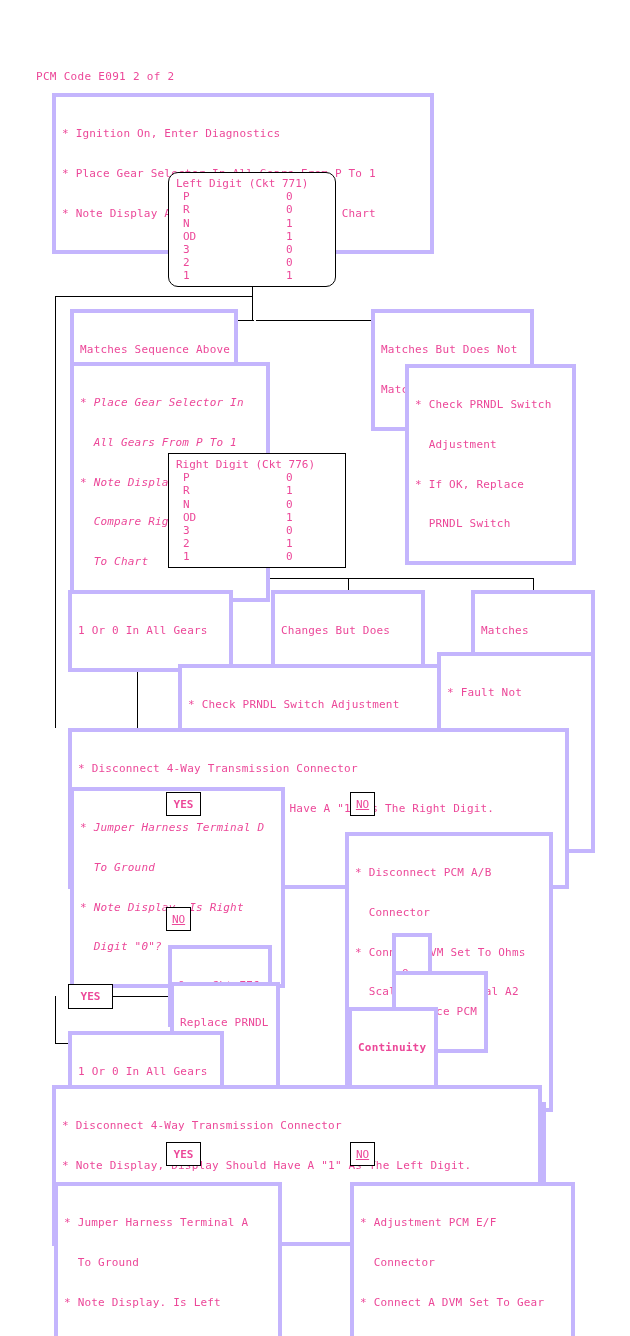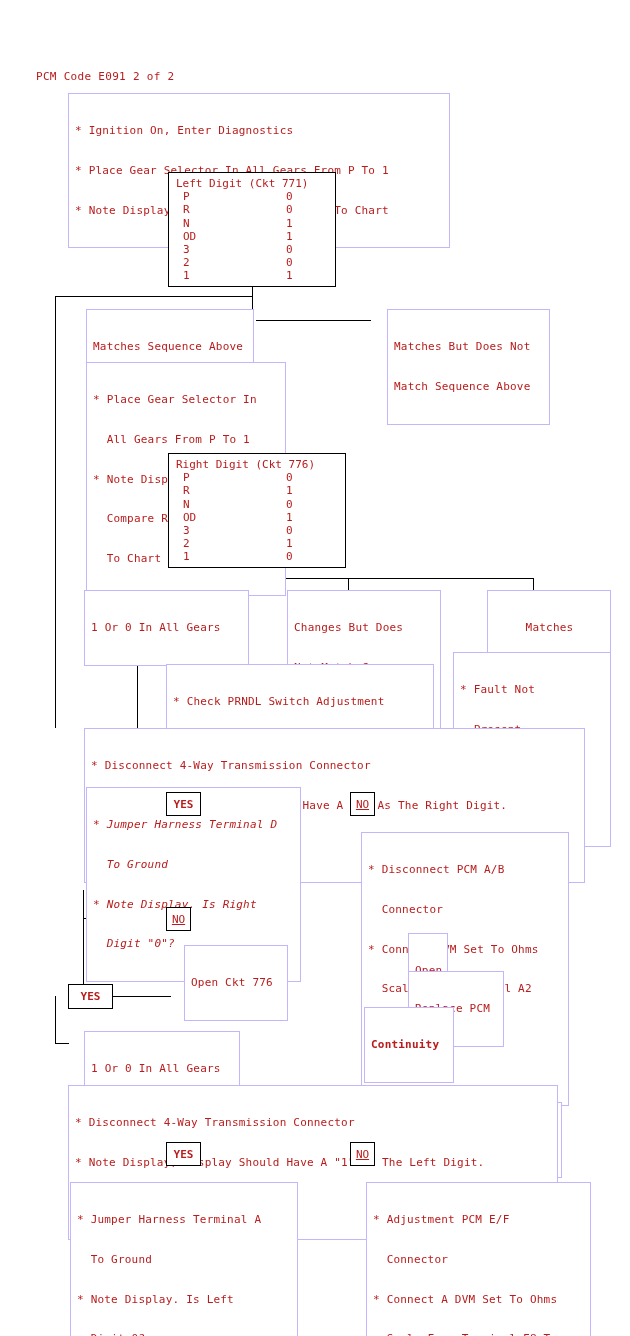--- a/index.html
+++ b/index.html
@@ -8,40 +8,39 @@
     padding: 0;
     background: #ffffff;
   }
   #page {
     position: relative;
     width: 630px;
     height: 1336px;
     background: #ffffff;
     overflow: hidden;
     font-family: "DejaVu Sans Mono", "Liberation Mono", monospace;
-    color: #b91c1c;
+    color: #ec4899;
   }
   .title {
     position: absolute;
     font-size: 11px;
     line-height: 13px;
     white-space: pre;
     letter-spacing: 0.3px;
   }
   .box {
     position: absolute;
     box-sizing: border-box;
-    border: 1px solid #c4b5fd;
+    border: 4px solid #c4b5fd;
     background: #ffffff;
     font-size: 11px;
     line-height: 13.2px;
     white-space: pre;
     letter-spacing: 0.2px;
     z-index: 3;
-    margin-left: 16px;
   }
   .box .txt {
     display: block;
     white-space: pre;
   }
   .pad {
     padding: 4px 5px 4px 6px;
   }
   .tag {
     position: absolute;
@@ -154,21 +153,21 @@
   <div class="ln v" style="left:362px; top:1166px; height:16px;"></div>
 
   <div class="ln v" style="left:83px; top:1248px; height:30px;"></div>
 
   <div class="box pad" style="left:52px; top:93px; width:382px;">
     <span class="txt">* Ignition On, Enter Diagnostics</span>
     <span class="txt">* Place Gear Selector In All Gears From P To 1</span>
     <span class="txt">* Note Display And Compare Left Digit To Chart</span>
   </div>
 
-  <div class="tbl" style="left:168px; top:172px; width:168px; height:115px;">
+  <div class="tbl" style="left:168px; top:172px; width:168px; height:115px;border-radius:10px;">
     <span class="hdr">Left Digit (Ckt 771)</span>
     <span class="rowset">
       <span class="row"><span class="g">P</span><span class="v2">0</span></span>
       <span class="row"><span class="g">R</span><span class="v2">0</span></span>
       <span class="row"><span class="g">N</span><span class="v2">1</span></span>
       <span class="row"><span class="g">OD</span><span class="v2">1</span></span>
       <span class="row"><span class="g">3</span><span class="v2">0</span></span>
       <span class="row"><span class="g">2</span><span class="v2">0</span></span>
       <span class="row"><span class="g">1</span><span class="v2">1</span></span>
     </span>
@@ -176,28 +175,34 @@
 
   <div class="box pad" style="left:70px; top:309px; width:168px;">
     <span class="txt">Matches Sequence Above</span>
   </div>
 
   <div class="box pad" style="left:371px; top:309px; width:163px;">
     <span class="txt">Matches But Does Not</span>
     <span class="txt">Match Sequence Above</span>
   </div>
 
-  <div class="box pad" style="left:70px; top:362px; width:200px;">
+  <div class="box pad" style="left:70px; top:362px; width:200px;font-style:italic;">
     <span class="txt">* Place Gear Selector In</span>
     <span class="txt">  All Gears From P To 1</span>
     <span class="txt">* Note Display And</span>
     <span class="txt">  Compare Right Digit</span>
     <span class="txt">  To Chart</span>
   </div>
 
+  <div class="box pad" style="left:405px; top:364px; width:171px;">
+    <span class="txt">* Check PRNDL Switch</span>
+    <span class="txt">  Adjustment</span>
+    <span class="txt">* If OK, Replace</span>
+    <span class="txt">  PRNDL Switch</span>
+  </div>
 
   <div class="tbl" style="left:168px; top:453px; width:178px; height:115px;">
     <span class="hdr">Right Digit (Ckt 776)</span>
     <span class="rowset">
       <span class="row"><span class="g">P</span><span class="v2">0</span></span>
       <span class="row"><span class="g">R</span><span class="v2">1</span></span>
       <span class="row"><span class="g">N</span><span class="v2">0</span></span>
       <span class="row"><span class="g">OD</span><span class="v2">1</span></span>
       <span class="row"><span class="g">3</span><span class="v2">0</span></span>
       <span class="row"><span class="g">2</span><span class="v2">1</span></span>
@@ -208,26 +213,26 @@
   <div class="box pad" style="left:68px; top:590px; width:165px;">
     <span class="txt">1 Or 0 In All Gears</span>
   </div>
 
   <div class="box pad" style="left:271px; top:590px; width:154px;">
     <span class="txt">Changes But Does</span>
     <span class="txt">Not Match Sequence</span>
     <span class="txt">Above</span>
   </div>
 
-  <div class="box pad" style="left:471px; top:590px; width:124px;text-align:center;">
+  <div class="box pad" style="left:471px; top:590px; width:124px;">
     <span class="txt">Matches</span>
     <span class="txt">Sequence Above</span>
   </div>
 
-  <div class="box pad" style="left:150px; top:664px; width:268px;">
+  <div class="box pad" style="left:178px; top:664px; width:268px;">
     <span class="txt">* Check PRNDL Switch Adjustment</span>
     <span class="txt">* If OK, Replace PRNDL Switch</span>
   </div>
 
   <div class="box pad" style="left:437px; top:652px; width:158px;">
     <span class="txt">* Fault Not</span>
     <span class="txt">  Present</span>
     <span class="txt">* See Note</span>
     <span class="txt">  On Intermittents</span>
   </div>
@@ -267,20 +272,24 @@
   <div class="box pad" style="left:392px; top:933px; width:40px;">
     <span class="txt">Open</span>
   </div>
 
   <div class="box pad" style="left:392px; top:971px; width:96px;">
     <span class="txt">Replace PCM</span>
   </div>
 
   <div class="tag bold" style="left:68px; top:984px; width:45px; height:25px;">YES</div>
 
+  <div class="box pad" style="left:170px; top:982px; width:110px;">
+    <span class="txt">Replace PRNDL</span>
+    <span class="txt">Switch</span>
+  </div>
 
   <div class="box pad bold" style="left:348px; top:1007px; width:90px;">
     <span class="txt">Continuity</span>
   </div>
 
   <div class="box pad" style="left:68px; top:1031px; width:156px;">
     <span class="txt">1 Or 0 In All Gears</span>
   </div>
 
   <div class="box pad" style="left:348px; top:1102px; width:198px;">
@@ -300,19 +309,19 @@
   <div class="box pad" style="left:54px; top:1182px; width:228px;">
     <span class="txt">* Jumper Harness Terminal A</span>
     <span class="txt">  To Ground</span>
     <span class="txt">* Note Display. Is Left</span>
     <span class="txt">  Digit 0?</span>
   </div>
 
   <div class="box pad" style="left:350px; top:1182px; width:225px;">
     <span class="txt">* Adjustment PCM E/F</span>
     <span class="txt">  Connector</span>
-    <span class="txt">* Connect A DVM Set To Ohms</span>
+    <span class="txt">* Connect A DVM Set To Gear</span>
     <span class="txt">  Scale From Terminal F8 To</span>
     
     
   </div>
 
 </div>
 
 </body></html>

